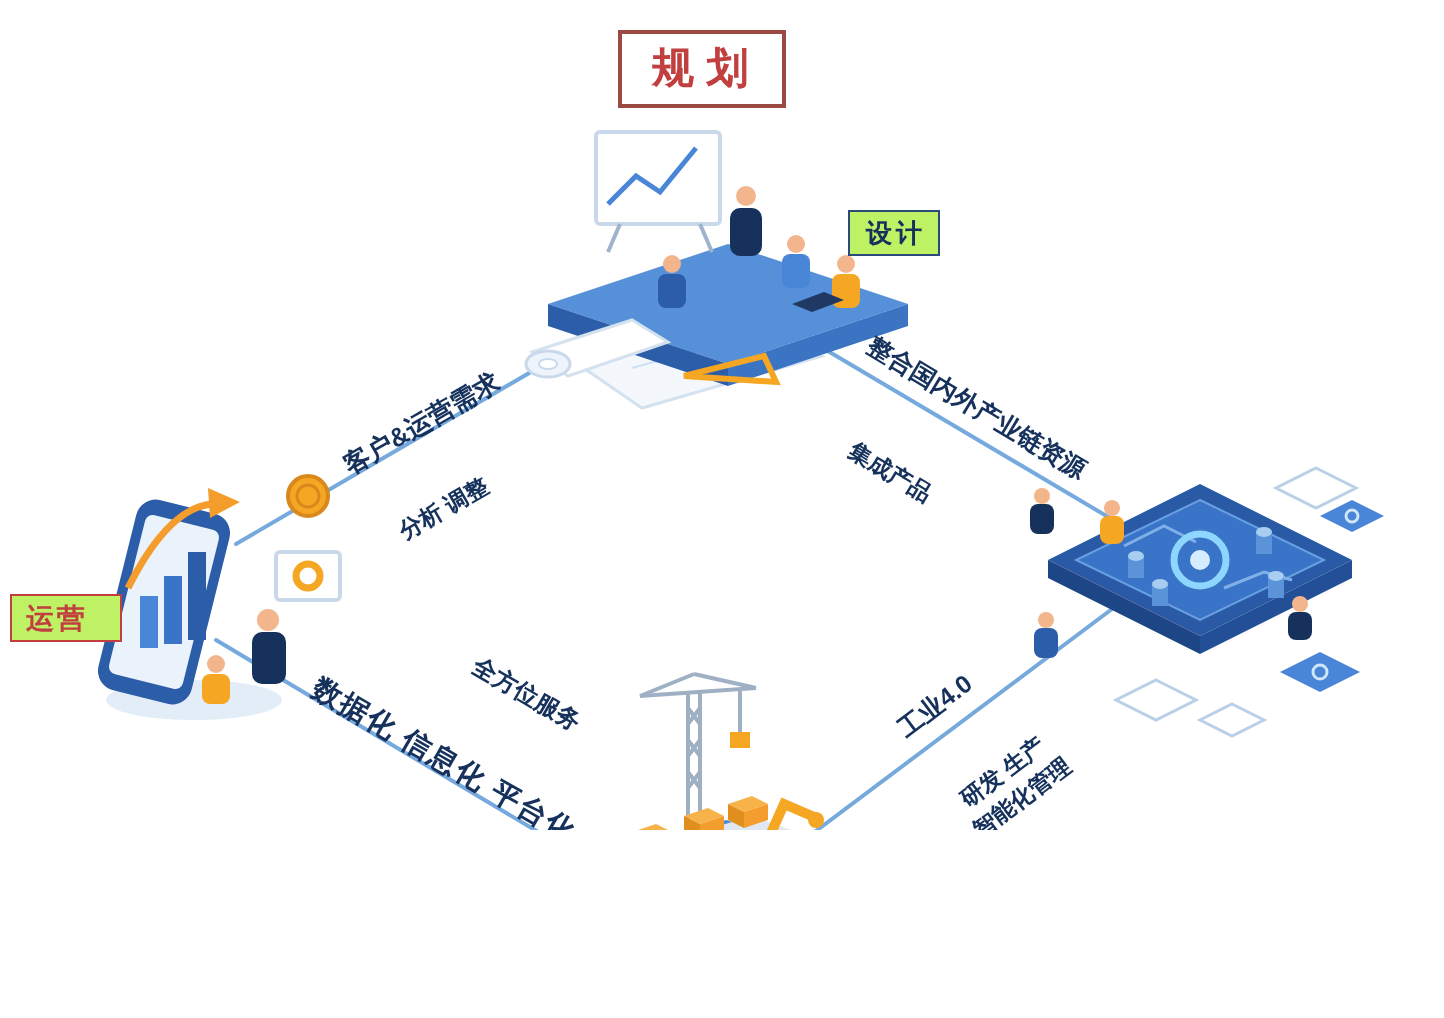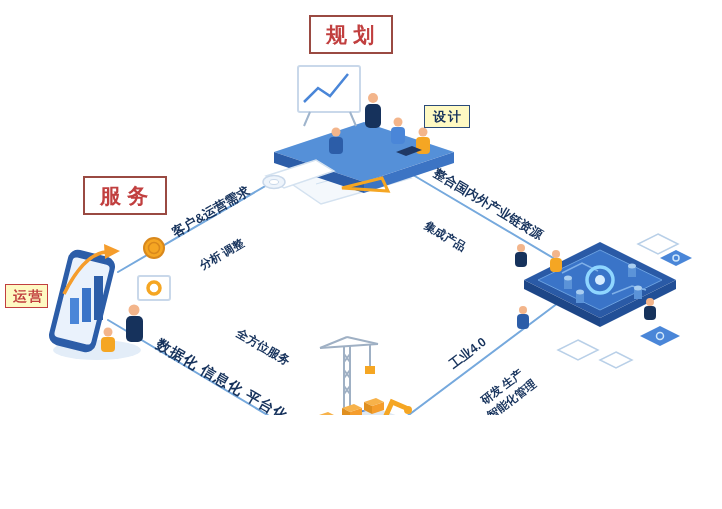--- a/index.html
+++ b/index.html
@@ -6,23 +6,23 @@
   html,body { background:#ffffff; }
   body { font-family:"Liberation Sans","DejaVu Sans",sans-serif; }
   .stage { position:relative; width:722px; height:415px; background:#ffffff; overflow:hidden; }
   .links-svg, .illus { position:absolute; }
   .links-svg { left:0; top:0; }
   .node-box {
     position:absolute; background:#ffffff; border:2px solid #9a4a42;
     color:#c13f3f; font-weight:bold; font-size:21px; line-height:1;
     padding:7px 10px 7px 15px; letter-spacing:0.3em; white-space:nowrap; z-index:6;
   }
-  .tag-box { position:absolute; background:#fef9c3; font-weight:bold; line-height:1; white-space:nowrap; z-index:6; }
+  .tag-box { position:absolute; background:#bef264; font-weight:bold; line-height:1; white-space:nowrap; z-index:6; }
   .tag-design { border:1.5px solid #2a4a7a; color:#16325c; font-size:13px; padding:4px 6px 4px 8px; letter-spacing:0.15em; }
-  .tag-operation { border:1.5px solid #c13f3f; color:#c13f3f; font-size:14px; padding:4px 3px 4px 7px; letter-spacing:0.1em; }
+  .tag-operation { border:1.5px solid #c13f3f; color:#c13f3f; font-size:14px; padding:4px 16px 4px 7px; letter-spacing:0.1em;margin-top:13px; }
   .edge-label {
     position:absolute; color:#16325c; font-weight:bold; white-space:nowrap;
     text-align:center; z-index:5;
   }
 </style>
 </head>
 <body>
 
 <div class="stage">
 
@@ -225,21 +225,20 @@
       <circle cx="140" cy="134" r="5" fill="#4a86d8"></circle>
       <circle cx="140" cy="134" r="2" fill="#ffffff"></circle>
     </g>
     <g>
       <circle cx="114" cy="146" r="6" fill="none" stroke="#9fbde2" stroke-width="3" stroke-dasharray="2.5 2.5"></circle>
       <circle cx="114" cy="146" r="3" fill="#9fbde2"></circle>
     </g>
   </svg>
 
   <div class="node-box" style="left:309px; top:15px;">规划</div>
-  <div class="node-box" style="left:83px; top:176px;">服务</div>
 
   <div class="tag-box tag-design" style="left:424px; top:105px;">设计</div>
   <div class="tag-box tag-operation" style="left:5px; top:284px;">运营</div>
 
   <div class="edge-label" style="left:147px; top:203px; width:128px; font-size:13px; transform:rotate(-30deg);">客户&amp;运营需求</div>
   <div class="edge-label" style="left:176px; top:247px; width:92px; font-size:11.5px; transform:rotate(-30deg);">分析 调整</div>
 
   <div class="edge-label" style="left:412px; top:196px; width:152px; font-size:12.5px; transform:rotate(31deg);">整合国内外产业链资源</div>
   <div class="edge-label" style="left:412px; top:229px; width:66px; font-size:11.5px; transform:rotate(31deg);">集成产品</div>
 

